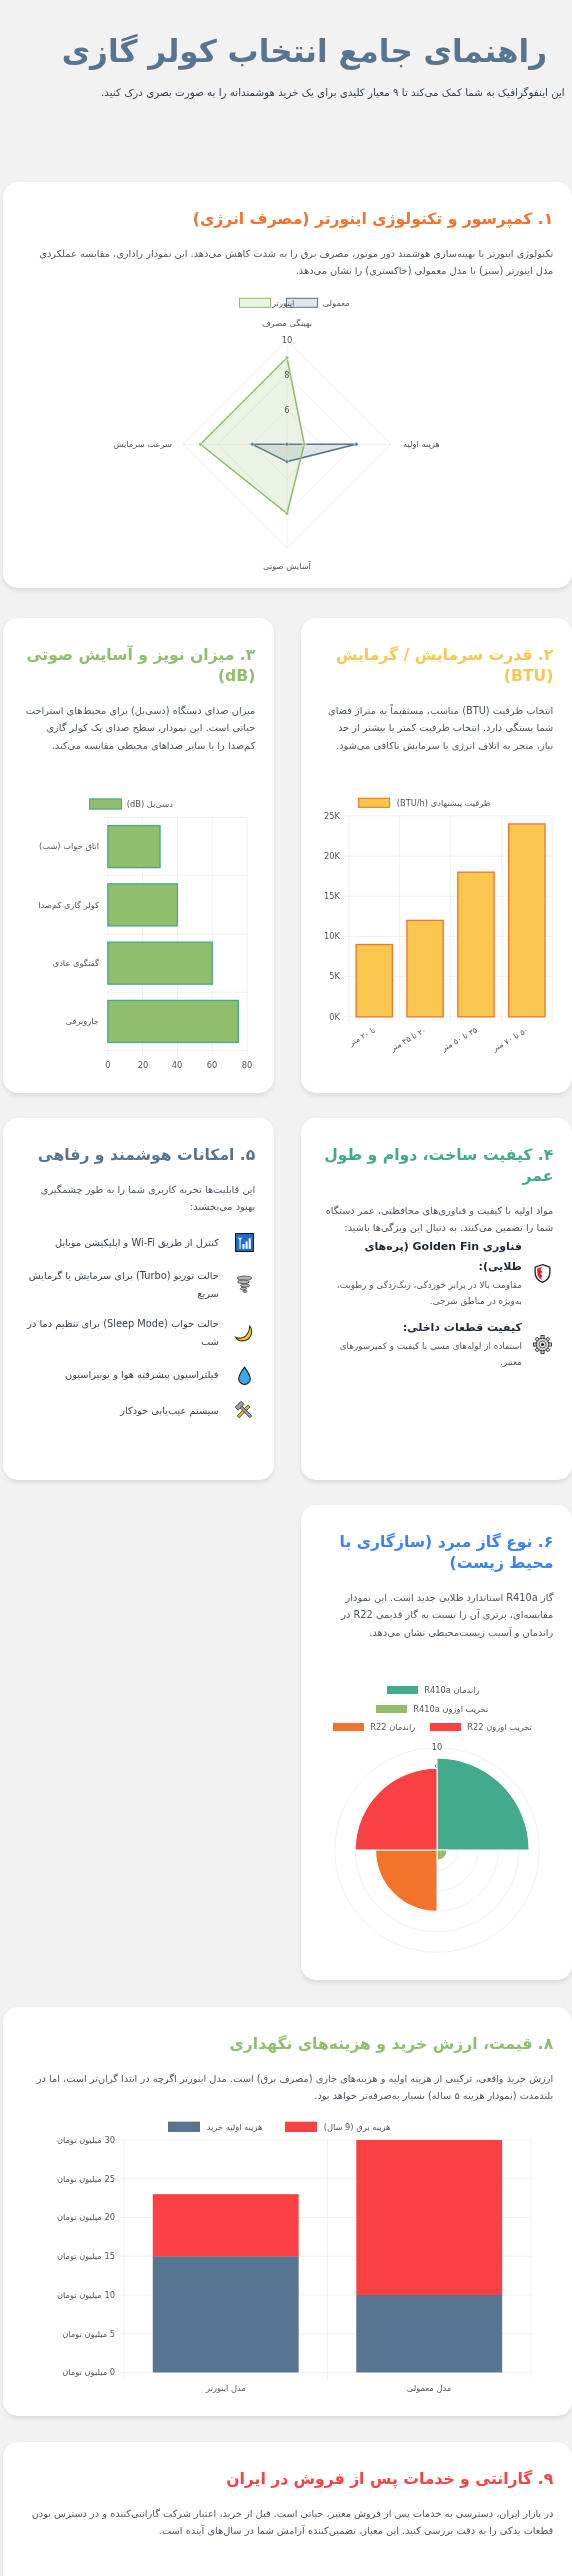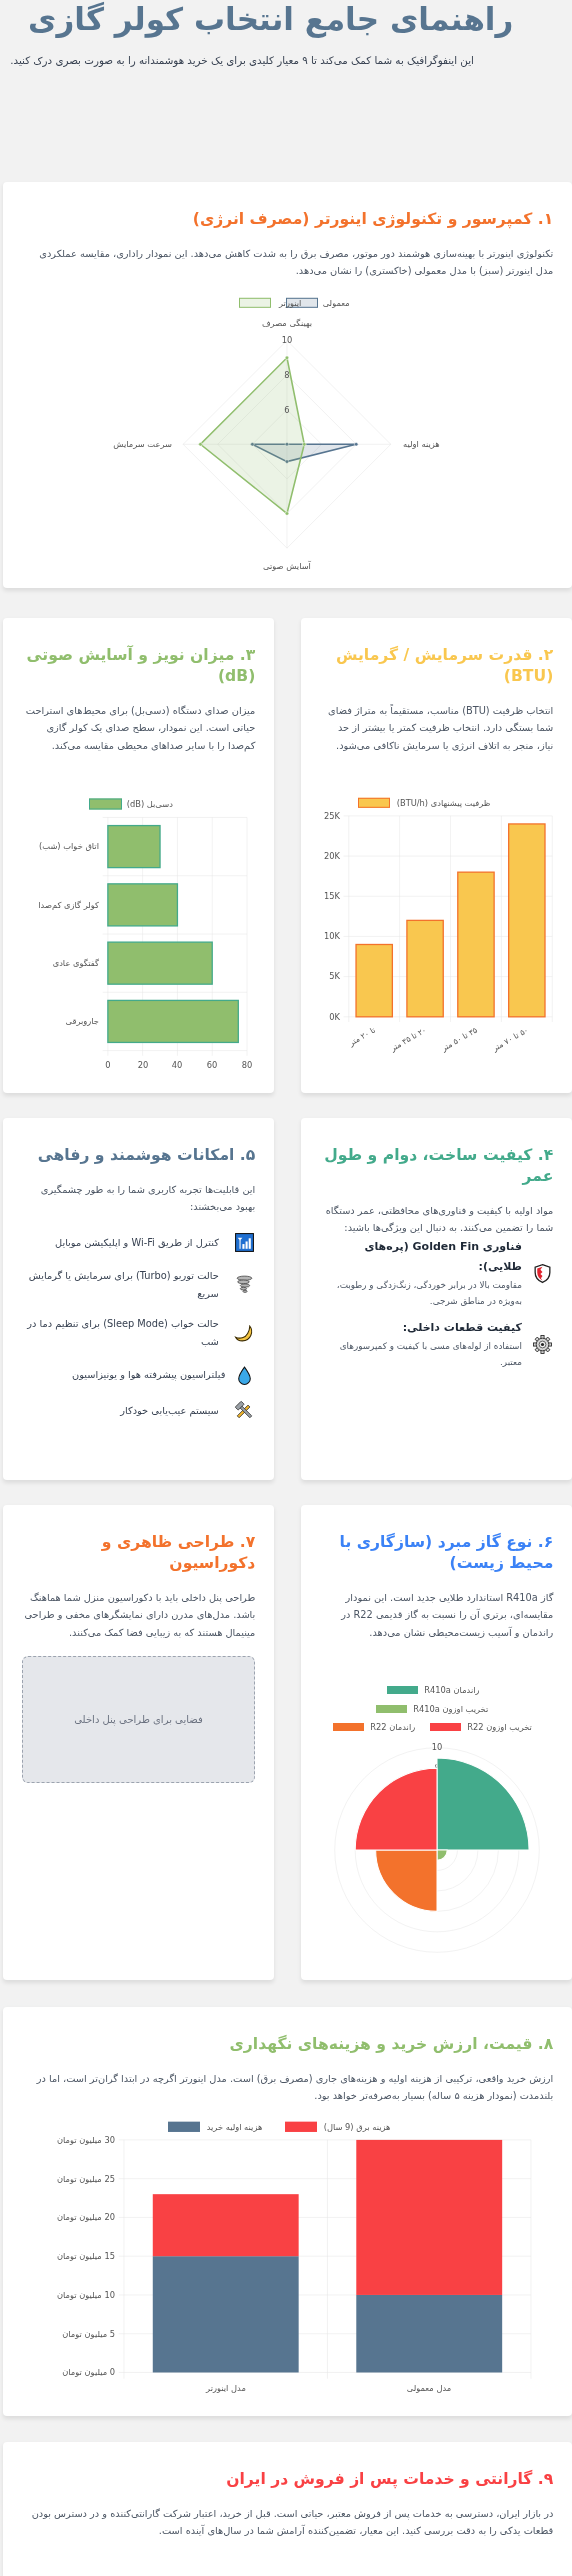--- a/index.html
+++ b/index.html
@@ -1,22 +1,22 @@
 <!DOCTYPE html>
 <html style="font-size:8.3px"><head>
 <meta charset="utf-8">
 <style>
 *{box-sizing:border-box;margin:0;padding:0}
 html,body{width:572px;background:#f2f2f2}
 body{font-family:"DejaVu Sans",sans-serif;direction:rtl;color:#4b5563;min-height:2576px}
 .wrap{width:569px;position:relative}
-.hero{height:182px;padding-top:2px;text-align:left}
+.hero{height:182px;padding-top:34px;text-align:right}
 .hero h1{font-size:31px;line-height:34px;font-weight:bold;color:#577590;max-width:519px;margin:0 auto}
 .hero .subtitle{font-size:10.3px;line-height:21px;margin:14px 7.3px 0;color:#374151}
-.card{background:#fff;border-radius:4px;box-shadow:0 2.1px 4.2px rgba(0,0,0,.09);position:relative;padding:21px 18.7px 0;overflow:hidden}
+.card{background:#fff;border-radius:15px;box-shadow:0 2.1px 4.2px rgba(0,0,0,.09);position:relative;padding:21px 18.7px 0;overflow:hidden}
 .card h2{font-size:15.6px;line-height:21px;font-weight:bold;margin:6.2px 0 14.5px}
 .card p{font-size:9.8px;line-height:17.7px}
 .row{display:grid;grid-template-columns:271px 271px;column-gap:27px}
 .c1{height:406px;margin-bottom:30px}
 .r2{height:475px;margin-bottom:25px}
 .r3{height:362px;margin-bottom:25px}
 .r4{height:475px;margin-bottom:27px}
 .c8{height:409px;margin-bottom:26px}
 .c9{height:158px}
 .chart{position:absolute;left:0;width:100%}
@@ -30,21 +30,21 @@
 .feature{display:flex;align-items:center;gap:10.4px;margin-bottom:9.3px}
 .ficon{flex:0 0 21px;height:21px;display:block}
 .ficon svg{width:21px;height:21px}
 .ftitle{font-size:11px;line-height:20px;font-weight:bold;color:#1f2937}
 .fdesc{font-size:8.8px;line-height:16px;color:#4b5563}
 .smart-list{margin-top:15px;list-style:none}
 .smart-list li{display:flex;align-items:center;gap:13.5px;min-height:23px;margin-bottom:12.5px}
 .sicon{flex:0 0 23px;height:21px;display:block}
 .sicon svg{width:21px;height:21px}
 .sicon.narrow{flex-basis:15.6px}
-.smart-list li.narrow-row{gap:9px}
+.smart-list li.narrow-row{gap:16px}
 .stext{font-size:9.8px;line-height:18px;color:#374151}
 .panel-placeholder{height:127px;border:1px dashed #9ca3af;border-radius:6.2px;background:#e5e7eb;display:flex;align-items:center;justify-content:center;color:#6b7280;font-size:10px;margin-top:14.5px}
 </style>
 </head>
 <body>
 
 <div class="wrap">
 
   <header class="hero">
     <h1>راهنمای جامع انتخاب کولر گازی</h1>
@@ -78,21 +78,21 @@
         <span class="clabel" style="left: 284px; top: 84px; transform: translate(-50%, -50%);">8</span>
         <span class="clabel" style="left: 284px; top: 49px; transform: translate(-50%, -50%);">10</span>
         <span class="clabel" style="left: 284px; top: 32px; transform: translate(-50%, -50%);">بهینگی مصرف</span>
         <span class="clabel" style="left: 400px; top: 153px; transform: translate(0%, -50%);">هزینه اولیه</span>
         <span class="clabel" style="left: 284px; top: 275px; transform: translate(-50%, -50%);">آسایش صوتی</span>
         <span class="clabel" style="left: 169px; top: 153px; transform: translate(-100%, -50%);">سرعت سرمایش</span>
         <div class="legend-item" style="left: 283px; top: 12px; gap: 4.7px;">
           <span class="legend-box" style="width: 32px; height: 10.4px; background: rgba(87, 117, 144, 0.18); border: 1.6px solid rgb(87, 117, 144);"></span>
           <span class="legend-text">معمولی</span>
         </div>
-        <div class="legend-item" style="left: 212px; top: 12px; gap: 8px; padding-left: 24px;">
+        <div class="legend-item" style="left: 212px; top: 12px; gap: 1px; padding-left: 24px;">
           <span class="legend-box" style="width: 32px; height: 10.4px; background: rgba(144, 190, 109, 0.18); border: 1.6px solid rgb(144, 190, 109);"></span>
           <span class="legend-text">اینورتر</span>
         </div>
       </div>
   </section>
 
   <div class="row r2">
     <section class="card">
       <h2 style="color: rgb(249, 199, 79);">۲. قدرت سرمایش / گرمایش (BTU)</h2>
       <p>انتخاب ظرفیت (BTU) مناسب، مستقیماً به متراژ فضای شما بستگی دارد. انتخاب ظرفیت کمتر یا بیشتر از حد نیاز، منجر به اتلاف انرژی یا سرمایش ناکافی می‌شود.</p>
@@ -307,27 +307,20 @@
           <div class="legend-item" style="left: 32px; top: 50px; gap: 6.2px;">
             <span class="legend-box" style="width: 31px; height: 8.3px; background: rgb(243, 114, 44); border: 1.6px solid rgb(243, 114, 44);"></span>
             <span class="legend-text">راندمان R22</span>
           </div>
           <div class="legend-item" style="left: 129px; top: 50px; gap: 6.2px;">
             <span class="legend-box" style="width: 31px; height: 8.3px; background: rgb(249, 65, 68); border: 1.6px solid rgb(249, 65, 68);"></span>
             <span class="legend-text">تخریب اوزون R22</span>
           </div>
         </div>
     </section>
-    <section class="card">
-      <h2 style="color: rgb(243, 114, 44);">۷. طراحی ظاهری و دکوراسیون</h2>
-      <p>طراحی پنل داخلی باید با دکوراسیون منزل شما هماهنگ باشد. مدل‌های مدرن دارای نمایشگرهای مخفی و طراحی مینیمال هستند که به زیبایی فضا کمک می‌کنند.</p>
-      <div class="panel-placeholder">
-        <span>فضایی برای طراحی پنل داخلی</span>
-      </div>
-    </section>
   </div>
 
   <section class="card c8">
     <h2 style="color: rgb(144, 190, 109);">۸. قیمت، ارزش خرید و هزینه‌های نگهداری</h2>
     <p>ارزش خرید واقعی، ترکیبی از هزینه اولیه و هزینه‌های جاری (مصرف برق) است. مدل اینورتر اگرچه در ابتدا گران‌تر است، اما در بلندمدت (نمودار هزینه ۵ ساله) بسیار به‌صرفه‌تر خواهد بود.</p>
     <div class="chart" id="chart-cost" style="top:112px;height:291px">
         <svg width="569" height="291" viewBox="0 0 1096 560">
           <line x1="233" y1="40" x2="233" y2="500" stroke="#e6e6e6"></line>
           <line x1="625" y1="40" x2="625" y2="500" stroke="#e6e6e6"></line>
           <line x1="1017" y1="40" x2="1017" y2="500" stroke="#e6e6e6"></line>

